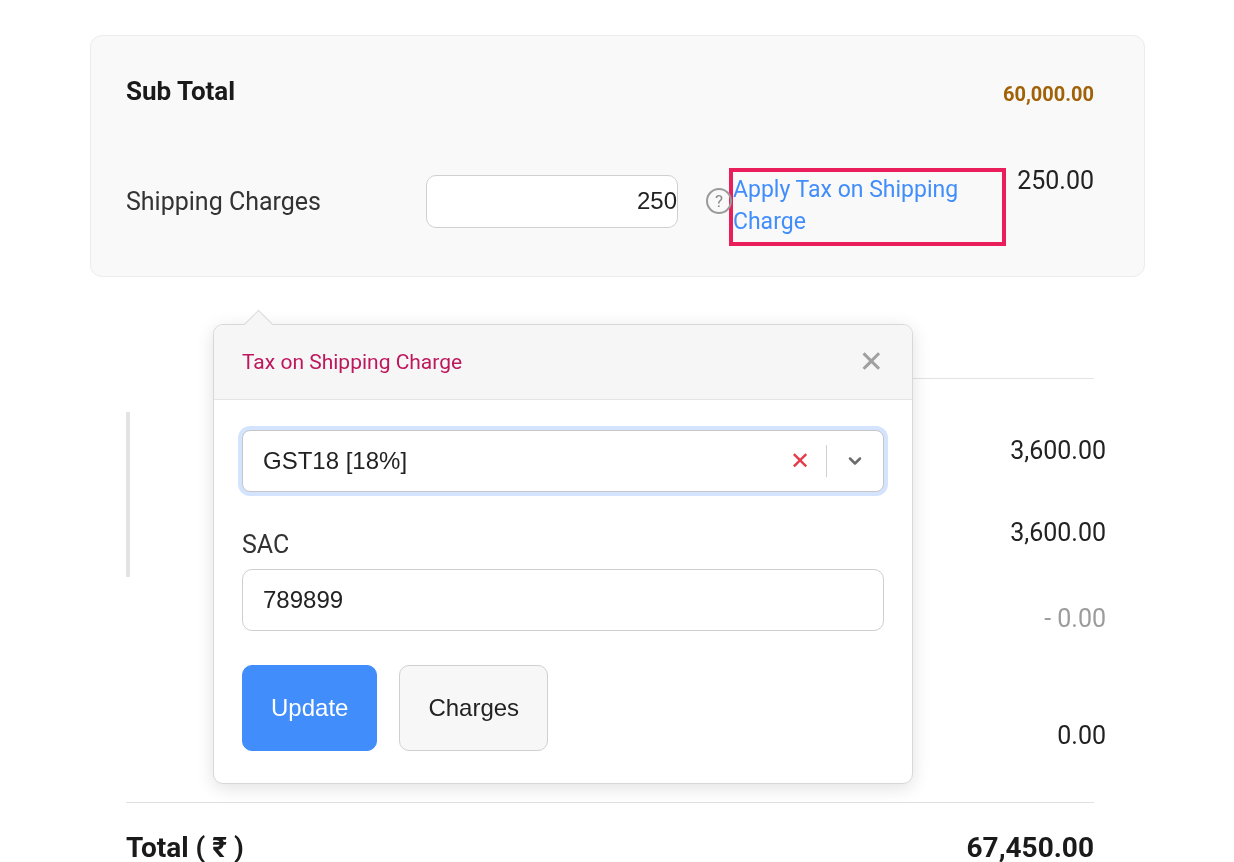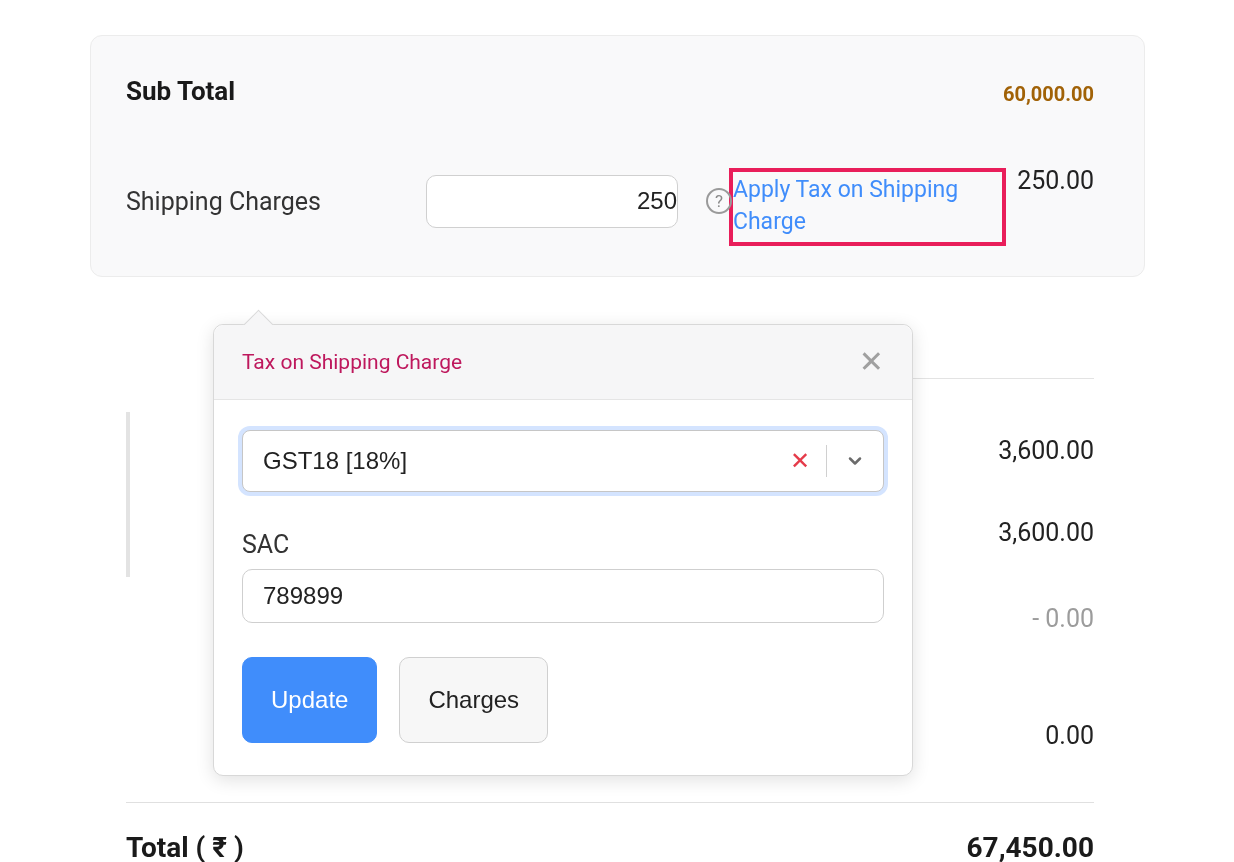--- a/index.html
+++ b/index.html
@@ -203,21 +203,21 @@
       height: 20px;
     }
     .sac-label {
       font-size: 25px;
       color: #333;
       margin-top: 38px;
       margin-bottom: 10px;
     }
     .sac-input {
       width: 100%;
-      height: 54px;
+      height: 62px;
       border: 1px solid #cfcfcf;
       border-radius: 10px;
       font-size: 24px;
       padding: 0 20px;
       color: #222;
       background: #fff;
     }
     .popover-actions {
       margin-top: 34px;
       display: flex;
@@ -237,21 +237,21 @@
     }
     .btn-secondary {
       background: #f7f7f7;
       color: #222;
       border: 1px solid #d0d0d0;
     }
 
     
     .amounts-right {
       position: absolute;
-      right: 50px;
+      right: 38px;
       display: flex;
       flex-direction: column;
       align-items: flex-end;
     }
     .amt {
       font-size: 25px;
       color: #222;
     }
     .amt-muted {
       color: #9c9c9c;

